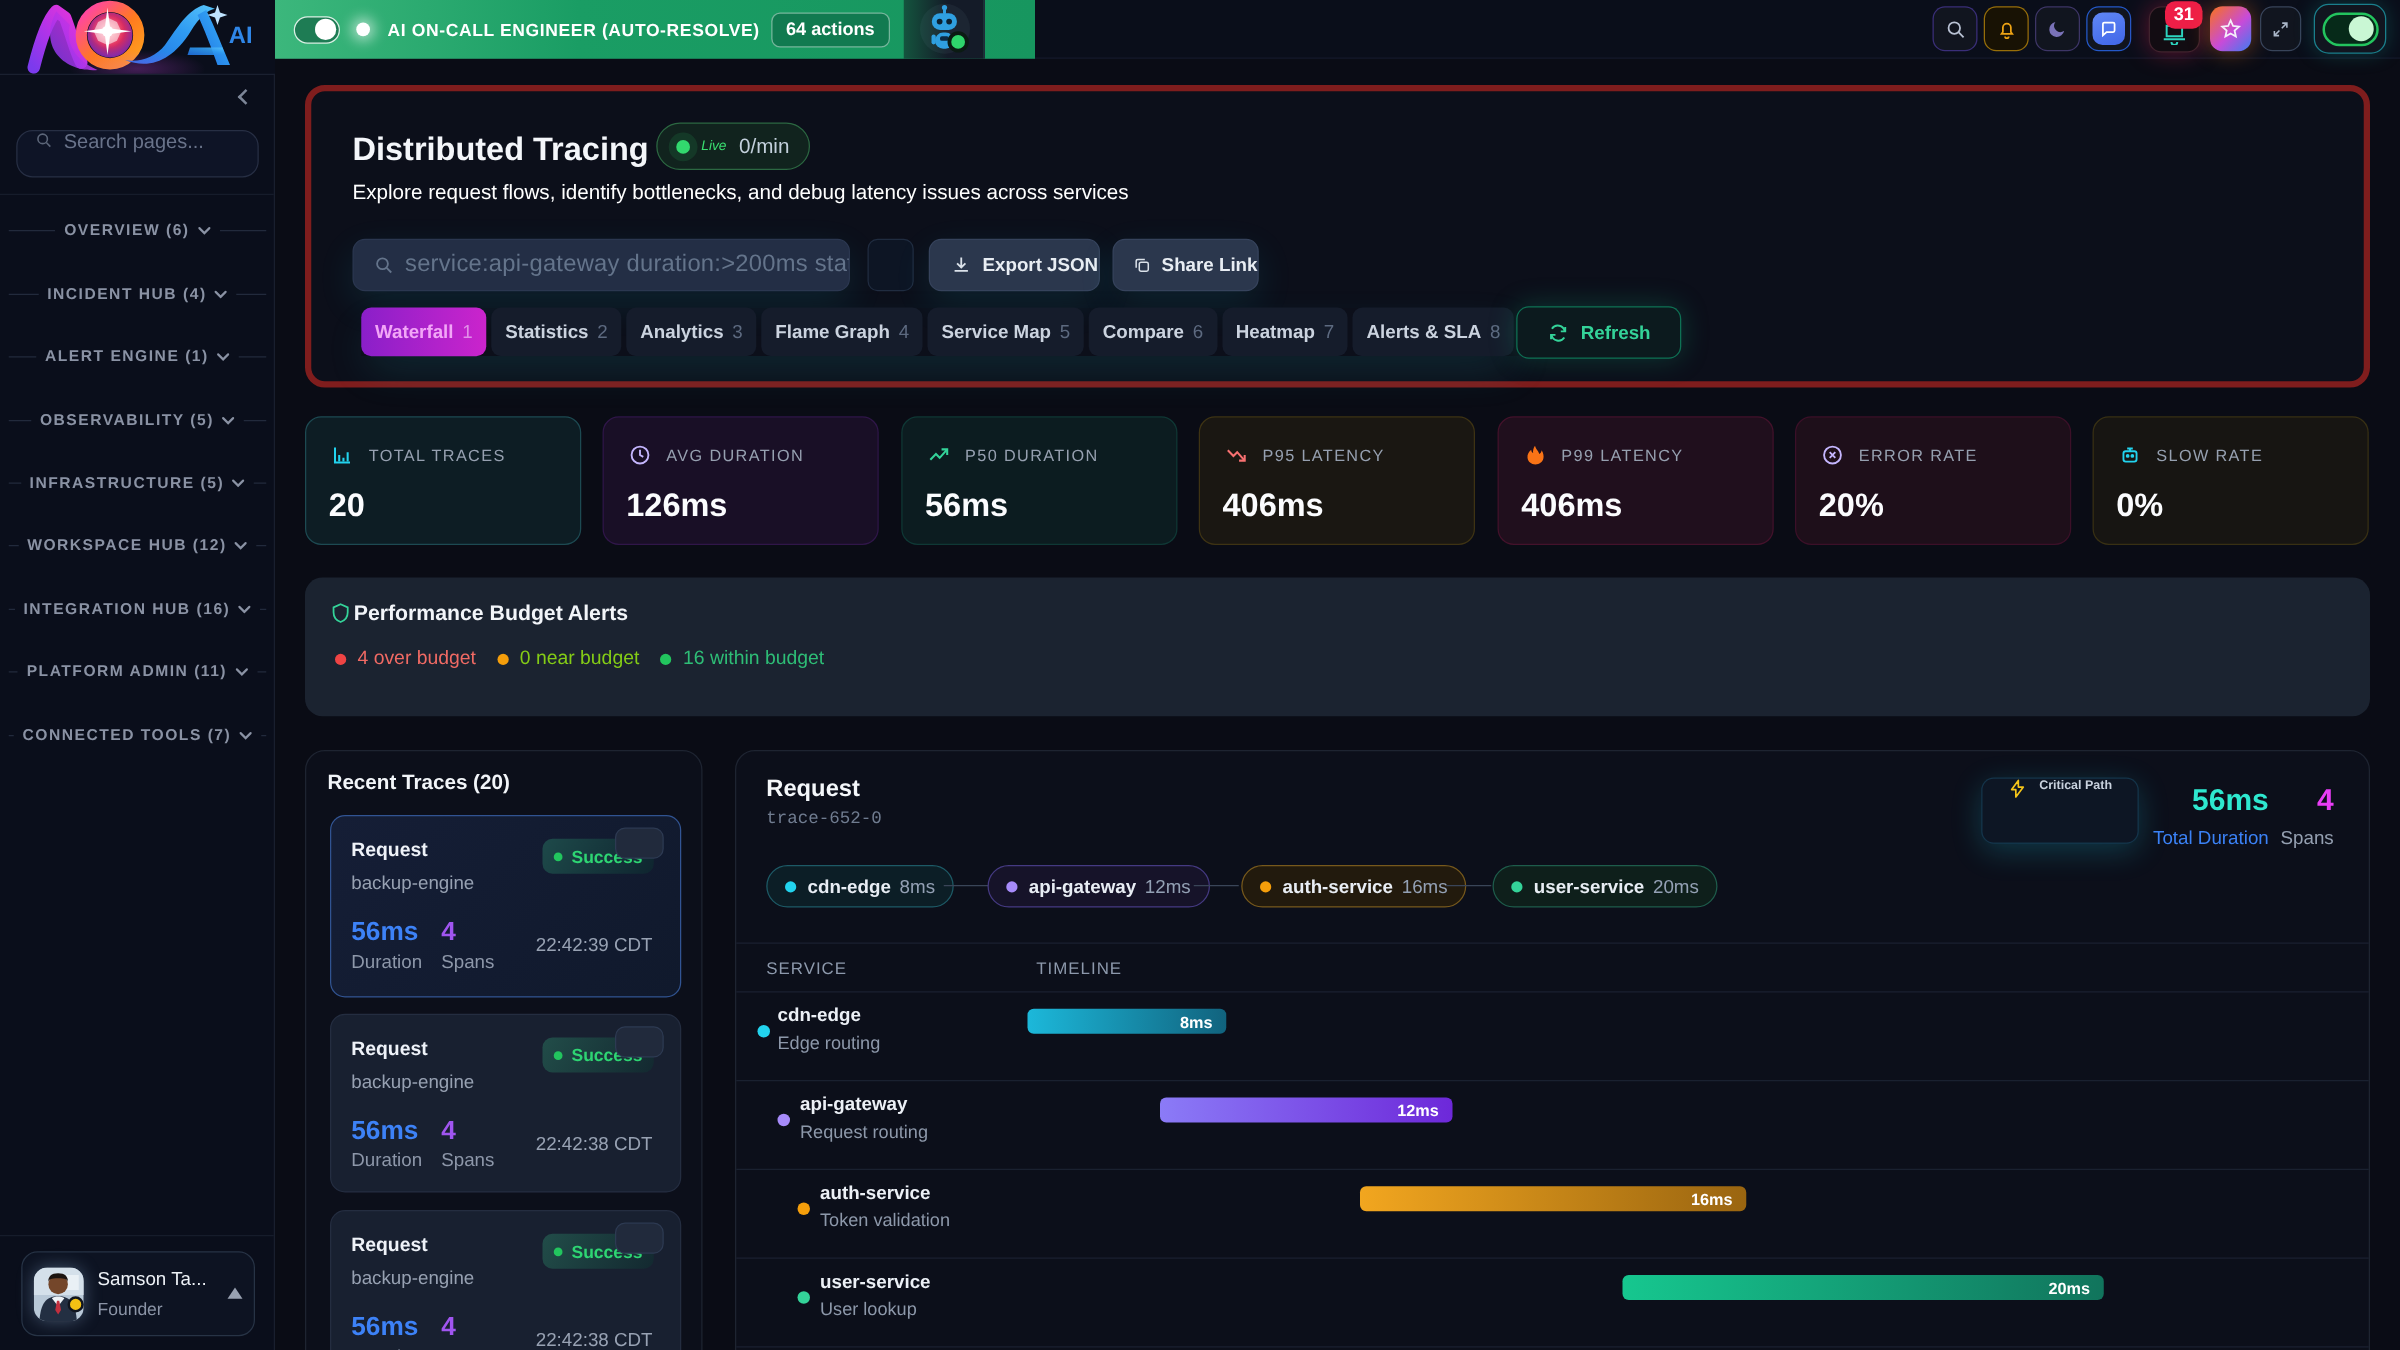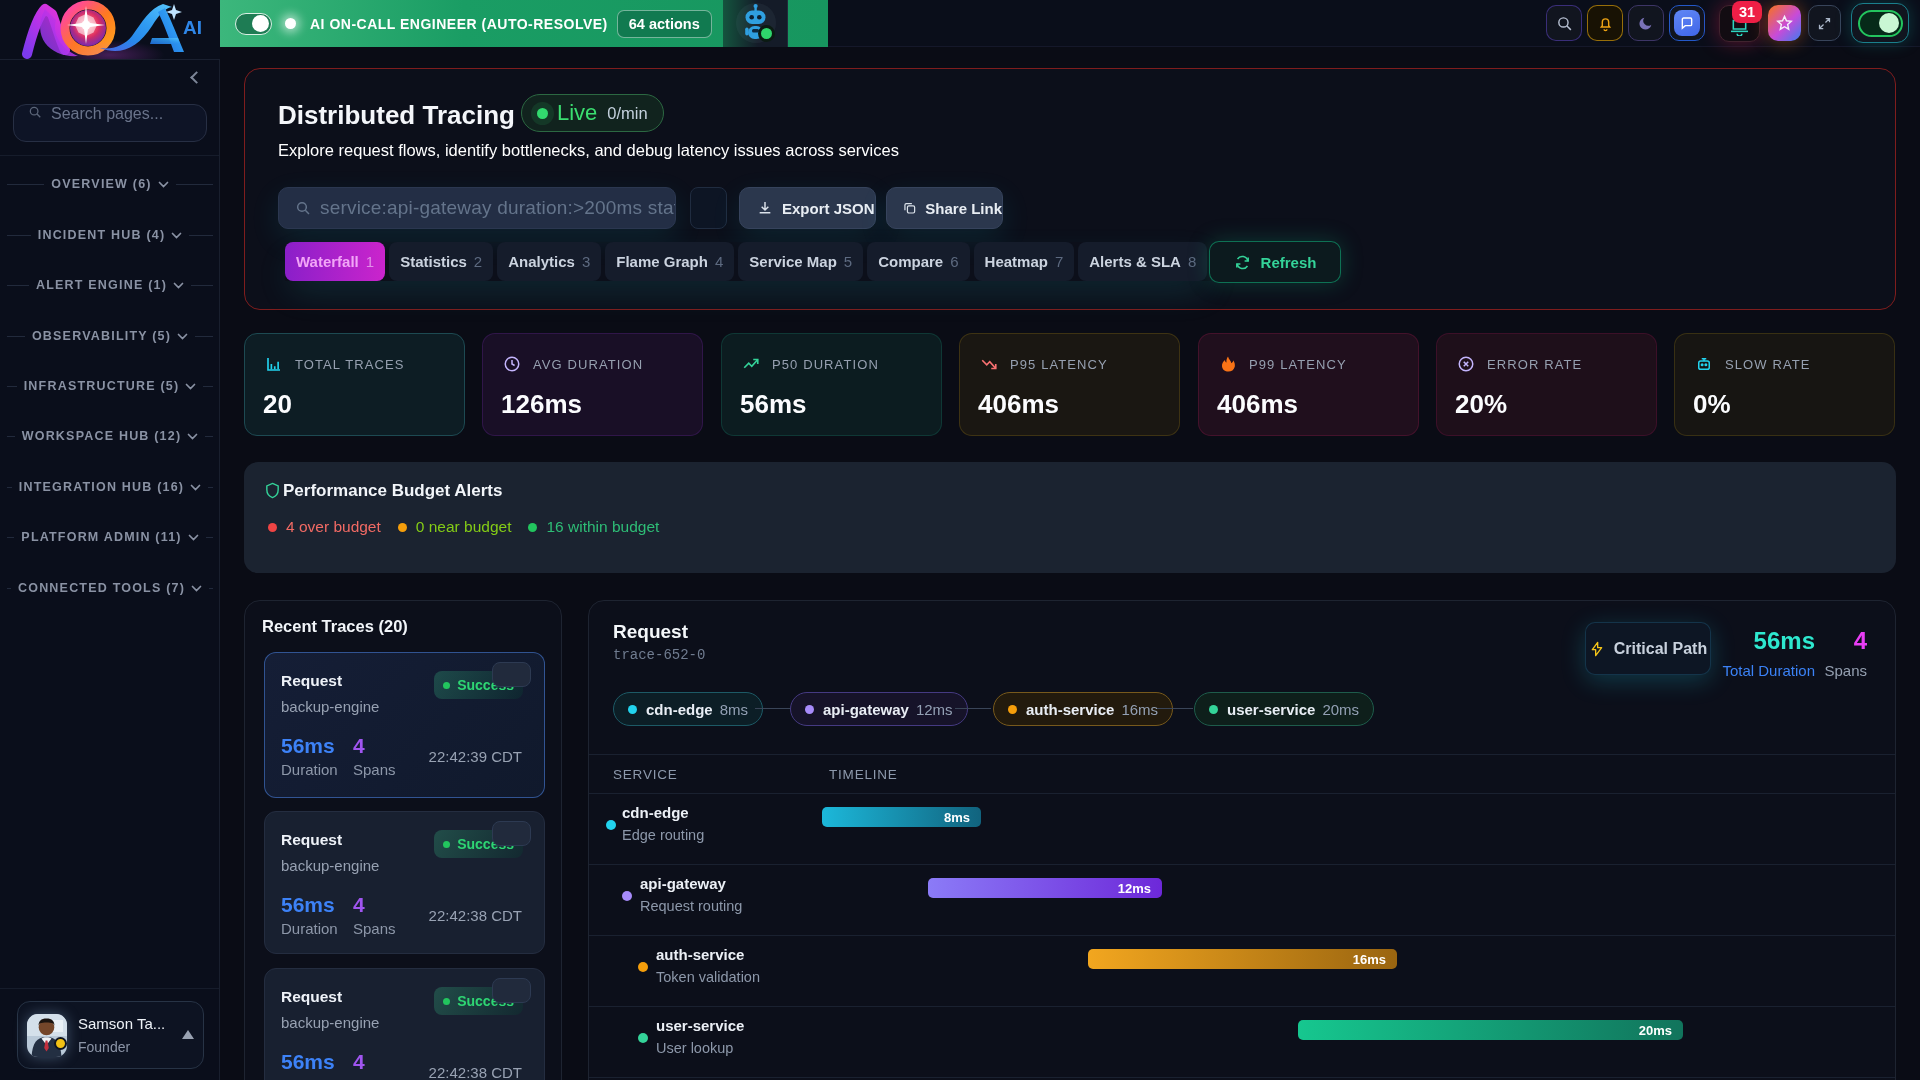--- a/index.html
+++ b/index.html
@@ -29,25 +29,25 @@
   .navrow { position:absolute; left:0; width:220px; height:20px; display:flex; align-items:center; justify-content:center; color:#8a92a4; font-size:12.5px; letter-spacing:1.2px; font-weight:bold; white-space:nowrap; }
   .navrow .dash { flex:1; height:1px; background:#222a3c; margin:0 7px; min-width:2px; }
   .navrow .chev { display:inline-block; margin-left:6px; }
   #sb-footsep { left:0; top:988px; width:219px; height:1px; background:#161c2b; }
   #profile { left:17px; top:1001px; width:187px; height:68px; border:1px solid #273345; border-radius:13px; background:#0d1322; }
   #pname { left:78px; top:1015px; color:#eef2f7; font-weight:normal; font-size:15px; position:absolute; }
   #prole { left:78px; top:1039px; color:#8b94a6; font-size:14px; position:absolute; }
   #ptri { left:182px; top:1030px; position:absolute; width:0; height:0; border-left:6.5px solid transparent; border-right:6.5px solid transparent; border-bottom:9px solid #98a1b1; }
 
   
-  #hdrpanel { left:244px; top:68px; width:1652px; height:242px; background:#0c0f1a; border:1px solid #7f1d1d; border-radius:16px; }
+  #hdrpanel { left:244px; top:68px; width:1652px; height:242px; background:#0c0f1a; border:5px solid #7f1d1d; border-radius:16px; }
   #title { left:33px; top:31px; position:absolute; color:#f4f6fa; font-size:26px; font-weight:bold; letter-spacing:0; }
   #livepill { left:276px; top:25px; position:absolute; height:38px; border:1px solid #2c6842; background:#11231e; border-radius:19px; display:flex; align-items:center; padding:0 15px; }
   #livepill .dot { width:11px; height:11px; border-radius:50%; background:#32d96e; box-shadow:0 0 0 6px rgba(50,217,110,.12); }
-  #livepill .lv { color:#3ade70; font-size:22px; margin-left:9px; }
+  #livepill .lv { color:#3ade70; font-size:11px; margin-left:9px;font-style:italic; }
   #livepill .pm { color:#c3d0dc; font-size:16.5px; margin-left:10px; }
   #subtitle { left:33px; top:72px; position:absolute; color:#ffffff; font-size:16.5px; }
   #srch { left:33px; top:118px; position:absolute; width:398px; height:42px; background:#232e45; border:1px solid #2b3750; border-radius:10px; display:flex; align-items:center; overflow:hidden; box-shadow:0 10px 30px rgba(34,211,238,.10); }
   #srch .ph { color:#64748b; font-size:19px; margin-left:9px; white-space:nowrap; letter-spacing:.2px; }
   #chk { left:445px; top:118px; position:absolute; width:37px; height:42px; background:#0d1524; border:1px solid #202c40; border-radius:8px; }
   .hbtn { position:absolute; top:118px; height:42px; background:#2b374d; border:1px solid #36435c; border-radius:10px; display:flex; align-items:center; color:#e8edf3; font-size:15px; font-weight:bold; white-space:nowrap; box-shadow:0 10px 30px rgba(34,211,238,.10); }
   #exportb { left:494px; width:137px; }
   #shareb { left:641px; width:117px; }
   #tabs { left:40px; top:173px; position:absolute; display:flex; height:39px; box-shadow:0 14px 34px -6px rgba(36,190,190,.18); }
   .tab { height:39px; background:#151c2b; color:#cbd3df; font-size:15px; font-weight:bold; display:flex; align-items:center; border-radius:8px; margin-right:4px; padding:0 11px; white-space:nowrap; }
@@ -80,21 +80,21 @@
   .tcard .sl { position:absolute; left:88px; top:108px; color:#8d97a9; font-size:15px; }
   .tcard .tm { position:absolute; right:22px; top:95px; color:#98a2b3; font-size:15px; }
   .tcard .succ { position:absolute; right:21px; top:18px; height:28px; border-radius:8px; background:linear-gradient(120deg,rgba(55,180,130,.30),rgba(8,60,48,.30)); color:#2ed573; font-size:14px; font-weight:bold; display:flex; align-items:center; padding:0 9px; }
   .tcard .succ .d { width:7px; height:7px; border-radius:50%; background:#22c55e; margin-right:7px; }
   .tcard .ov { position:absolute; right:13px; top:9px; width:39px; height:25px; background:#212a3c; border:1px solid #2d3a52; border-radius:8px; }
 
   
   #req { left:588px; top:600px; width:1308px; height:500px; background:#0c0f1a; border:1px solid #1e2431; border-radius:16px; }
   #req .hd { position:absolute; left:24px; top:20px; color:#f4f7fa; font-size:19px; font-weight:bold; }
   #req .tid { position:absolute; left:24px; top:46px; color:#707c90; font-size:14px; font-family:"Liberation Mono",monospace; }
-  #critb { position:absolute; left:996px; top:21px; width:126px; height:53px; background:#0d1624; border:1px solid rgba(56,189,248,.18); border-radius:10px; display:flex; align-items:center; justify-content:center; color:#c8d1dd; font-size:16px; font-weight:bold; box-shadow:0 6px 24px rgba(34,211,238,.22); }
+  #critb { position:absolute; left:996px; top:21px; width:126px; height:53px; background:#0d1624; border:1px solid rgba(56,189,248,.18); border-radius:10px; display:flex; justify-content:center; color:#c8d1dd; font-size:10px; font-weight:bold; box-shadow:0 6px 24px rgba(34,211,238,.22); }
   #tdur { position:absolute; right:80px; top:26px; text-align:right; }
   #tdur .v { color:#2ee8cf; font-size:24px; font-weight:bold; }
   #tdur .l { color:#3b82f6; font-size:15px; margin-top:7px; }
   #spn { position:absolute; right:28px; top:26px; text-align:right; }
   #spn .v { color:#e93df5; font-size:24px; font-weight:bold; }
   #spn .l { color:#95a0b1; font-size:15px; margin-top:7px; }
   .chip { position:absolute; top:91px; height:34px; border-radius:17px; display:flex; align-items:center; font-size:15px; }
   .chip .d { width:9px; height:9px; border-radius:50%; margin:0 9px 0 14px; }
   .chip .nm { color:#e8edf4; font-weight:bold; }
   .chip .vv { color:#93a0b4; margin-left:7px; margin-right:14px; }

